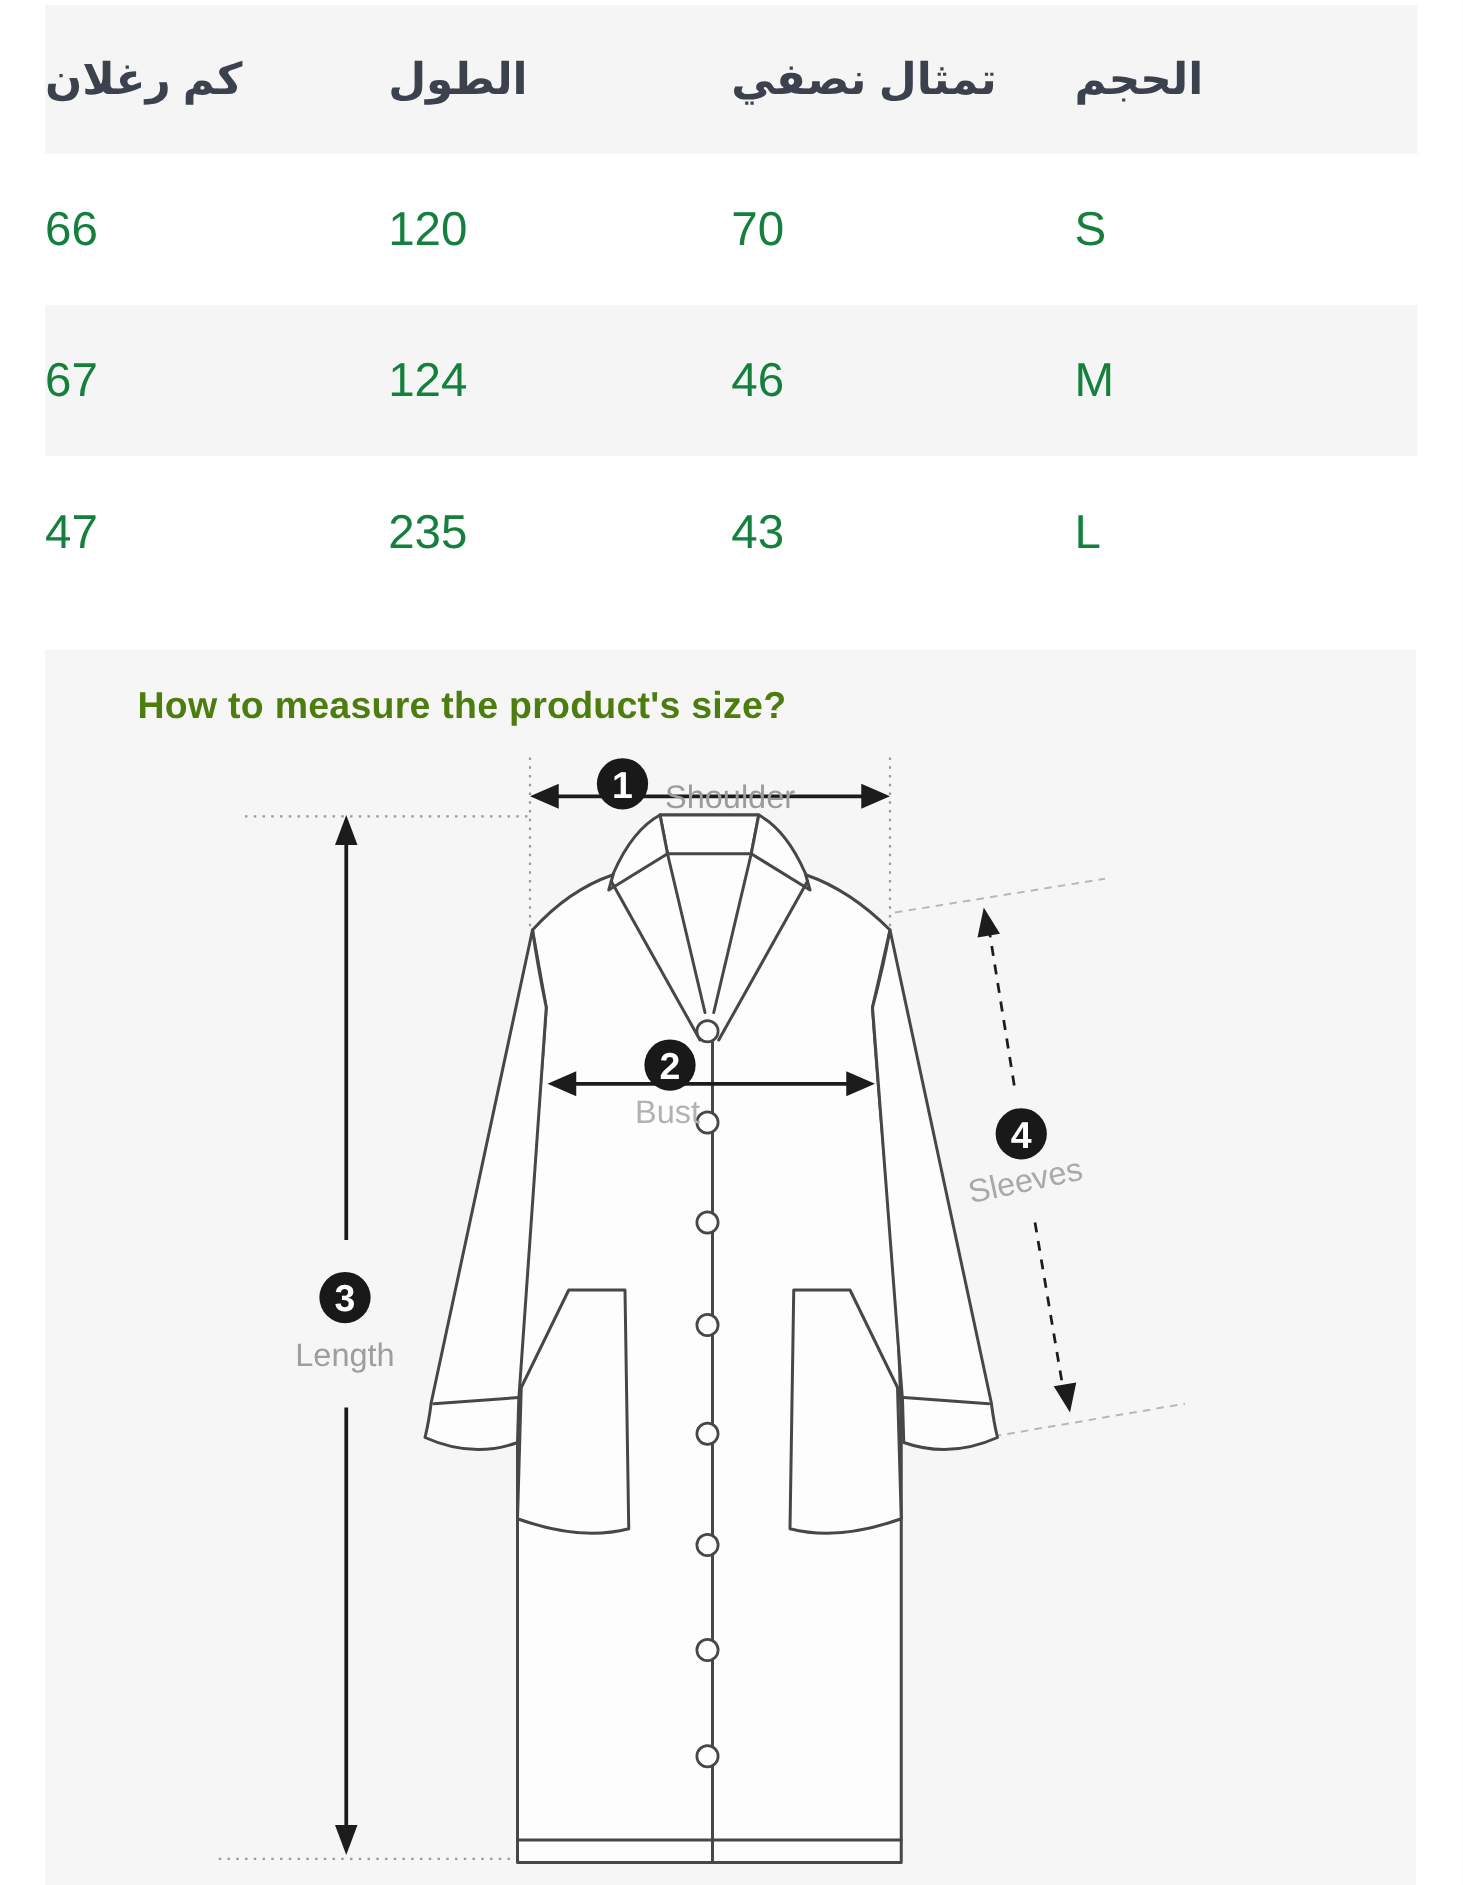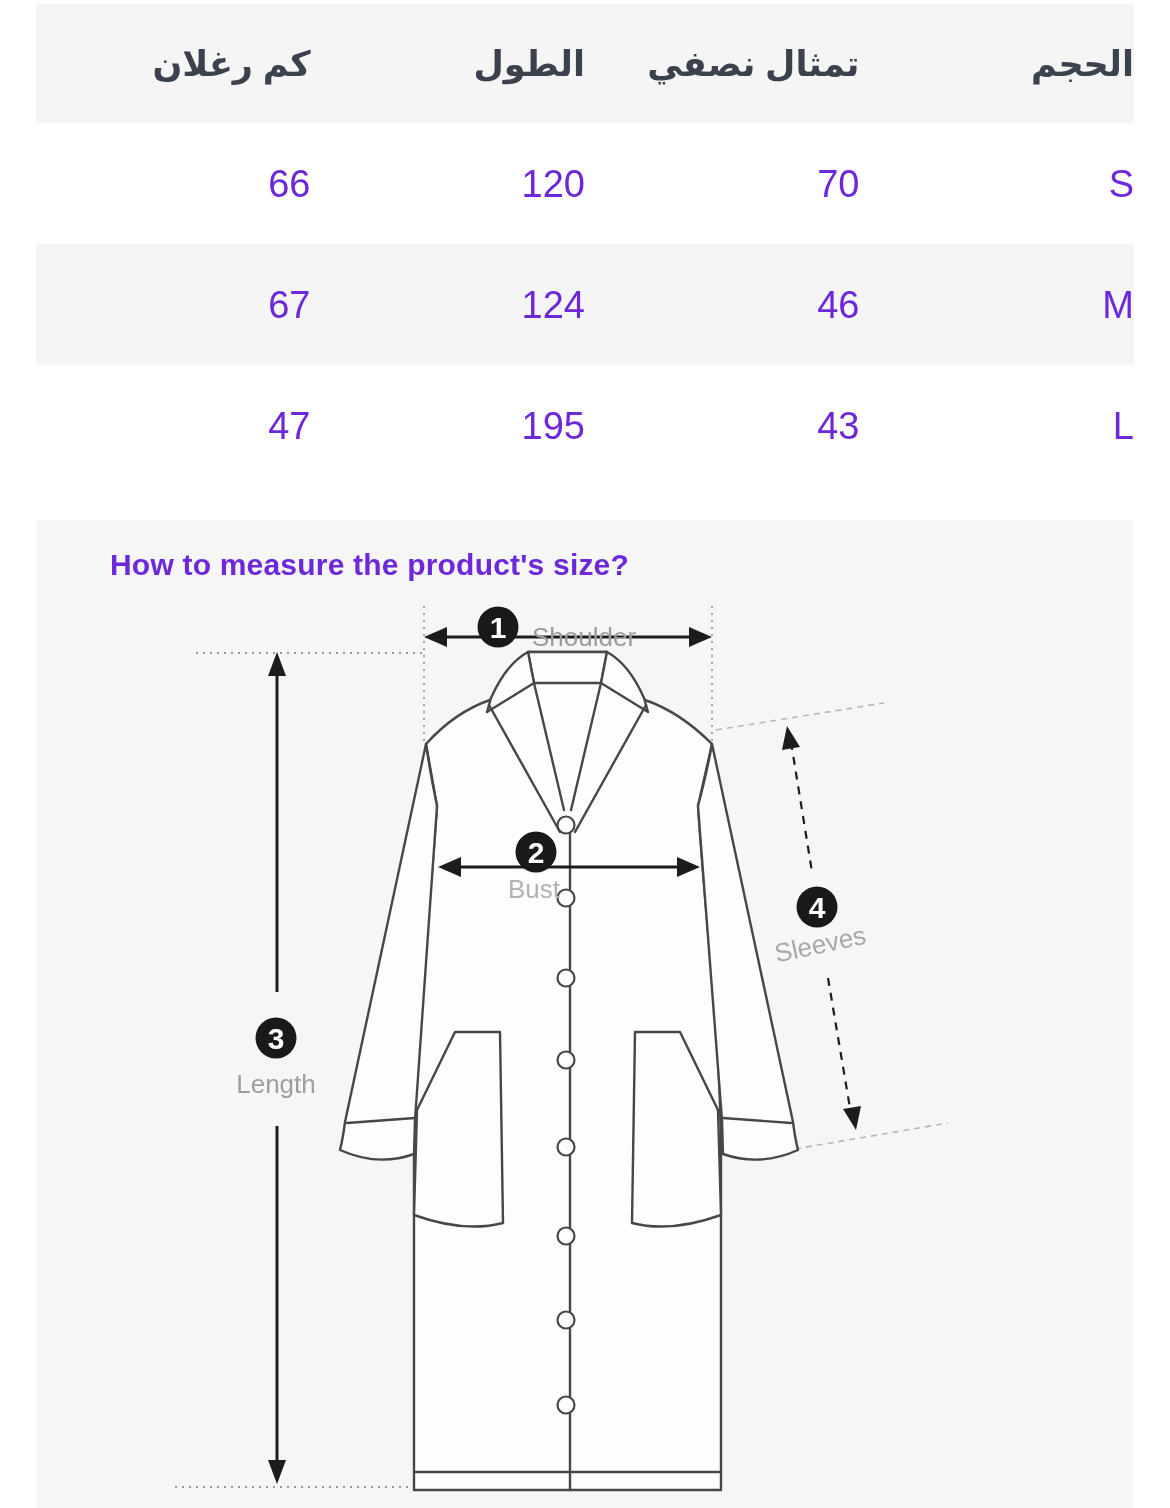--- a/index.html
+++ b/index.html
@@ -16,31 +16,31 @@
   }
   .t-head{
     height:119px;background:#f5f5f6;
   }
   .t-head .t-cell{
     font-size:35px;font-weight:700;color:#3b414d;
   }
   .t-body-row{height:121px;background:#ffffff;}
   .t-body-row.striped{background:#f5f5f6;}
   .t-body-row .t-cell{
-    font-size:38px;font-weight:400;color:#6d28d9;
+    font-size:38px;font-weight:400;color:#15803d;
   }
-  .t-cell{text-align:right;line-height:1;}
+  .t-cell{text-align:left;line-height:1;}
   
   .measure-panel{
     position:absolute;left:36px;top:520px;width:1097px;height:988px;
     background:#f6f6f7;
   }
   .panel-title{
     position:absolute;left:74px;top:28px;margin:0;
-    font-size:30px;font-weight:700;color:#6d28d9;letter-spacing:.2px;
+    font-size:30px;font-weight:700;color:#4d7c0f;letter-spacing:.2px;
   }
   .diagram-svg{position:absolute;left:0;top:0;}
   .coat-line{stroke:#474747;stroke-width:2.4;stroke-linejoin:round;stroke-linecap:round;}
   .coat-fill{fill:#fdfdfe;}
   .nofill{fill:none;}
   .guide-dot{stroke:#9b9b9b;stroke-width:1.8;stroke-dasharray:2 5;fill:none;}
   .guide-dash{stroke:#b8b8b8;stroke-width:1.6;stroke-dasharray:6 5;fill:none;}
   .meas-line{stroke:#1c1c1c;stroke-width:3;fill:none;}
   .meas-dash{stroke:#1c1c1c;stroke-width:2.2;stroke-dasharray:8 7;fill:none;}
   .meas-head{fill:#1c1c1c;stroke:none;}
@@ -72,21 +72,21 @@
   </div>
   <div class="t-row t-body-row striped">
     <div class="t-cell">M</div>
     <div class="t-cell">46</div>
     <div class="t-cell">124</div>
     <div class="t-cell">67</div>
   </div>
   <div class="t-row t-body-row">
     <div class="t-cell">L</div>
     <div class="t-cell">43</div>
-    <div class="t-cell">195</div>
+    <div class="t-cell">235</div>
     <div class="t-cell">47</div>
   </div>
 </div>
 
 <div class="measure-panel">
   <h2 class="panel-title">How to measure the product's size?</h2>
 
   <svg class="diagram-svg" width="1097" height="988" viewBox="36 520 1097 988" xmlns="http://www.w3.org/2000/svg">
 
     <g>

